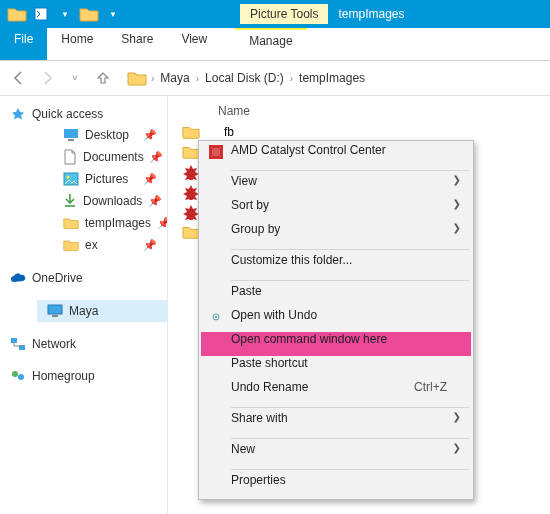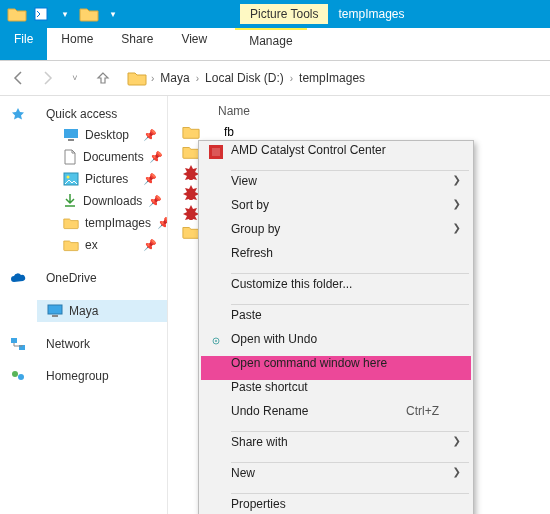--- a/index.html
+++ b/index.html
@@ -19,39 +19,39 @@
 
 .navbar { height:34px; display:flex; align-items:center; padding:4px 8px; gap:6px; }
 .nav-arrow { width:22px; height:22px; display:flex; align-items:center; justify-content:center; color:#888; }
 .breadcrumb { display:flex; align-items:center; gap:4px; padding:2px 6px; border:1px solid transparent; }
 .crumb { color:#333; padding:0 2px; }
 .crumb-sep { color:#888; font-size:10px; }
 
 .body { display:flex; height:calc(514px - 28px - 24px - 34px); border-top:1px solid #e0e0e0; }
 .sidebar { width:168px; border-right:1px solid #e8e8e8; padding:8px 0; overflow:hidden; }
 .side-group { margin-bottom:12px; }
-.side-head { display:flex; align-items:center; gap:20px; padding:2px 10px; font-weight:400; color:#333; }
+.side-head { display:flex; align-items:center; gap:6px; padding:2px 10px; font-weight:400; color:#333; }
 .side-item { display:flex; align-items:center; gap:6px; padding:3px 10px 3px 26px; color:#333;margin-left:37px; }
 .side-item.selected { background:#d8eefa; }
 .pin { margin-left:auto; color:#777; font-size:11px; }
 .side-icon { width:16px; height:16px; display:flex; align-items:center; justify-content:center; }
 
 .main { flex:1; padding:4px 10px; }
 .col-header { padding:4px 40px; color:#555; }
 .files { position:relative; }
 .file-row { display:flex; align-items:center; gap:24px; padding:2px 4px; }
 .file-icon { width:18px; height:16px; }
 
 .context-menu { position:absolute; left:198px; top:140px; width:276px; background:#f2f2f2; border:1px solid #bdbdbd; box-shadow:2px 3px 6px rgba(0,0,0,.3); padding:2px; }
 .cm-row { display:flex; height:24px; padding:0 28px 0 30px; position:relative; color:#222; }
 .cm-row.hover { background:#ec4899; }
 .cm-sep { height:1px; background:#d6d6d6; margin:3px 2px 3px 30px; }
 .cm-icon { position:absolute; left:6px; width:18px; height:18px; display:flex; align-items:center; justify-content:center; }
 .cm-sub { position:absolute; right:10px; color:#555; font-size:10px; }
-.cm-kbd { position:absolute; right:32px; color:#555; }
+.cm-kbd { position:absolute; right:24px; color:#555; }
 
 svg { display:block; }
 </style>
 </head>
 <body>
 
 <div class="titlebar">
   <div class="qat">
     <span class="qat-icon">
       <svg class="folder-mini" viewBox="0 0 20 16">
@@ -315,23 +315,20 @@
       <span class="cm-sub">❯</span>
     </div>
     <div class="cm-row">
       <span>Sort by</span>
       <span class="cm-sub">❯</span>
     </div>
     <div class="cm-row">
       <span>Group by</span>
       <span class="cm-sub">❯</span>
     </div>
-    <div class="cm-row">
-      <span>Refresh</span>
-    </div>
     <div class="cm-sep"></div>
     <div class="cm-row">
       <span>Customize this folder...</span>
     </div>
     <div class="cm-sep"></div>
     <div class="cm-row">
       <span>Paste</span>
     </div>
     <div class="cm-row">
       <span class="cm-icon">

